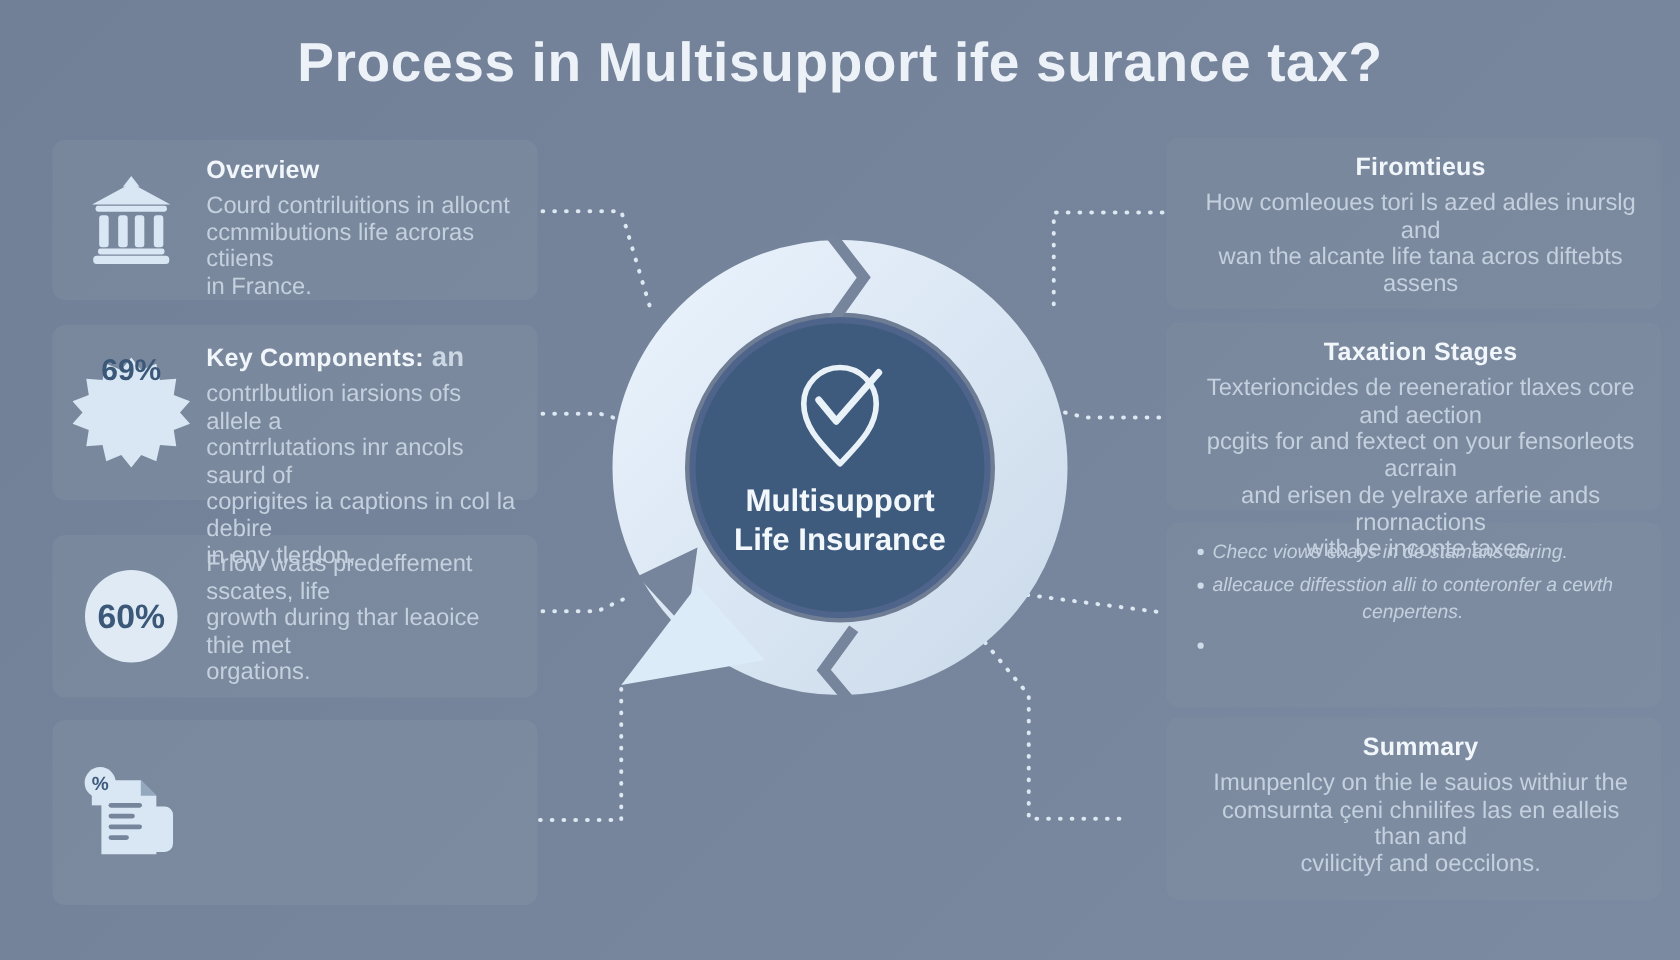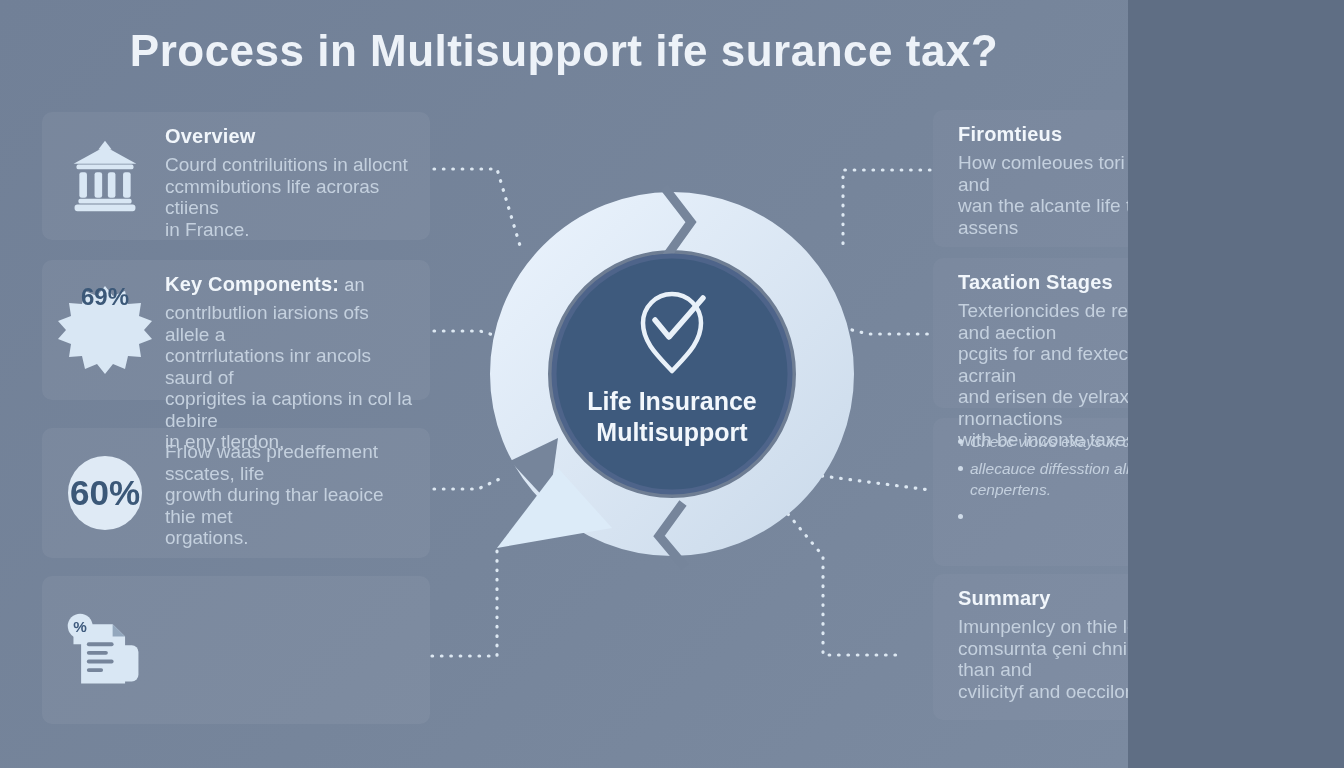--- a/index.html
+++ b/index.html
@@ -1,41 +1,41 @@
 <!DOCTYPE html>
 <html><head>
 <meta charset="utf-8">
 <style>
   html,body{margin:0;padding:0;background:#5f6e84;}
   .stage{
-    position:relative;width:1128px;height:768px;overflow:hidden;
+    position:relative;width:1344px;height:768px;overflow:hidden;
     background:linear-gradient(135deg,#718097 0%,#76859b 55%,#7b8aa0 100%);
     font-family:"Liberation Sans", sans-serif;
   }
   .title{
     position:absolute;top:26px;left:0;width:100%;text-align:center;
     font-size:44px;font-weight:bold;color:#edf2f8;letter-spacing:.5px;margin:0;
   }
   .panel{position:absolute;border-radius:10px;}
   .panel.left{left:42px;width:388px;background:rgba(255,255,255,0.055);}
   .panel.right{left:933px;width:396px;background:rgba(255,255,255,0.03);}
   .icon-box{position:absolute;left:20px;top:50%;transform:translateY(-50%);width:86px;display:flex;align-items:center;justify-content:center;}
   .txt{position:absolute;left:123px;top:13px;right:14px;}
-  .panel.right .txt{left:25px;}
+  .panel.right .txt{left:25px;text-align:center;}
   h2{margin:0 0 6px 0;font-size:20px;font-weight:bold;color:#f1f6fb;letter-spacing:.2px;}
-  h2 .suffix{font-weight:normal;color:#ccd7e4;font-size:18px;}
+  h2 .suffix{font-weight:bold;color:#ccd7e4;font-size:22px;}
   p.body{margin:0;font-size:19px;line-height:21.5px;color:#c4d0de;white-space:pre-line;}
   ul.bullets{margin:0;padding:0;list-style:none;}
   ul.bullets li{display:flex;gap:7px;margin-bottom:5px;font-style:italic;}
   ul.bullets .dot{flex:0 0 auto;width:5px;height:5px;border-radius:50%;background:#cfdbe8;margin-top:8px;}
   ul.bullets .btext{font-size:15.5px;line-height:21.5px;color:#c4d0de;white-space:pre-line;}
   .pct-circle{
     width:74px;height:74px;border-radius:50%;background:#dfeaf5;
     display:flex;align-items:center;justify-content:center;
-    font-size:35px;font-weight:bold;color:#3b5878;text-align:center;
+    font-size:27px;font-weight:bold;color:#3b5878;text-align:center;
   }
   .star-wrap{position:relative;width:94px;height:94px;display:flex;align-items:flex-start;justify-content:center;text-decoration:underline;}
   .star-wrap .pct{position:absolute;font-size:24px;font-weight:bold;color:#3b5878;}
   .center-label{
     position:absolute;left:512px;top:386px;width:320px;text-align:center;
     font-size:25px;font-weight:bold;color:#f2f7fc;line-height:31px;
   }
   svg.overlay{position:absolute;left:0;top:0;pointer-events:none;}
   .dash{fill:none;stroke:#e3edf7;stroke-width:3.2;stroke-dasharray:.6 8.8;stroke-linecap:round;opacity:.95;}
 </style>
@@ -76,22 +76,22 @@
 
     <circle cx="672" cy="374" r="118" fill="#3e5a7d" stroke="#4e648a" stroke-width="5"></circle>
 
     <g>
       <path d="M672 371 C657 355 643 342 643 323 A29 29 0 0 1 701 323 C701 342 687 355 672 371 Z" fill="none" stroke="#e9f1f9" stroke-width="4.5" stroke-linejoin="round"></path>
       <path d="M655 320 L669 337 L703 298" fill="none" stroke="#e9f1f9" stroke-width="5.5" stroke-linecap="round" stroke-linejoin="round"></path>
     </g>
   </svg>
 
   <div class="center-label">
+    <div>Multisupport</div>
     <div>Life Insurance</div>
-    <div>Multisupport</div>
   </div>
 
   <section class="panel left" style="top:112px;height:128px;">
     <div class="icon-box">
       <svg width="76" height="76" viewBox="0 0 80 80">
         <g fill="#d9e7f4">
           <polygon points="40,3 47,12 33,12"></polygon>
           <polygon points="40,9 73,27 7,27"></polygon>
           <rect x="10" y="28" width="60" height="5" rx="2"></rect>
           <rect x="13" y="36" width="8" height="27" rx="2.5"></rect>

